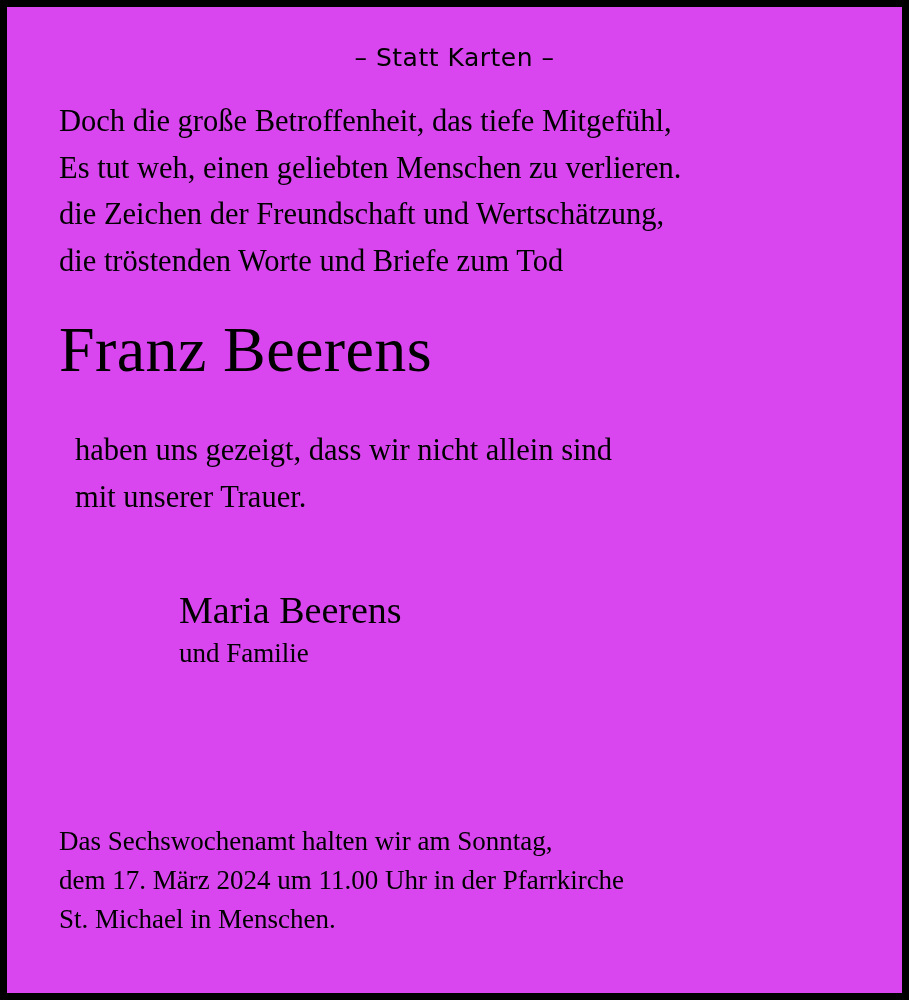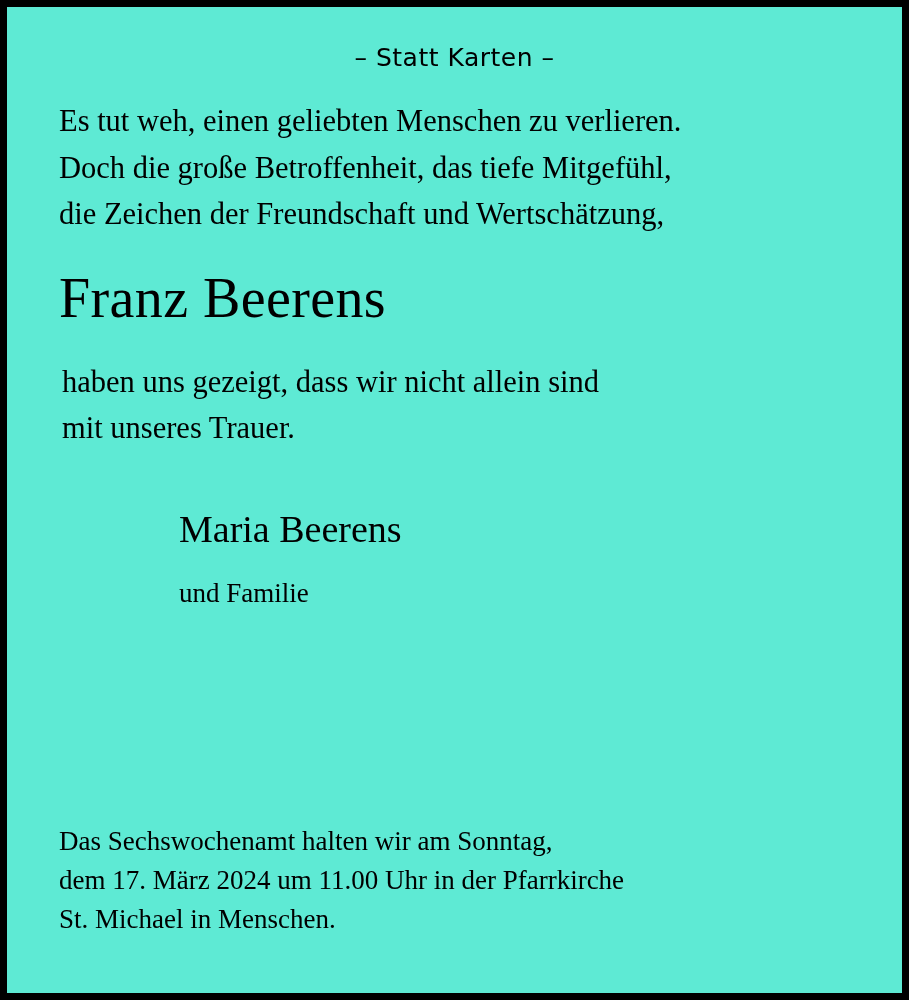--- a/index.html
+++ b/index.html
@@ -12,21 +12,21 @@
     height: 1000px;
     font-family: "Liberation Serif", serif;
     color: #000000;
     overflow: hidden;
   }
   .notice {
     box-sizing: border-box;
     width: 909px;
     height: 1000px;
     border: 7px solid #000000;
-    background: #5eead4;
+    background: #d946ef;
     padding: 30px 52px 20px 52px;
     display: flex;
     flex-direction: column;
   }
   .header-line {
     text-align: center;
     font-family: "DejaVu Sans", sans-serif;
     font-size: 25px;
     letter-spacing: 0.5px;
     margin-top: 6px;
@@ -34,75 +34,76 @@
   }
   .body-text {
     font-size: 30.5px;
     line-height: 1.53;
     margin: 0;
   }
   .body-text div {
     white-space: nowrap;
   }
   .deceased-name {
-    font-size: 56px;
+    font-size: 64px;
     line-height: 1.1;
     margin-top: 30px;
     margin-bottom: 26px;
     letter-spacing: 0.4px;
   }
   .para {
     font-size: 30.5px;
     line-height: 1.53;
-    margin: 3px;
+    margin: 16px;
   }
   .para.second {
     margin-top: 36px;
   }
   .signature {
     margin-top: 52px;
     text-align: left;
     padding-left: 120px;
   }
   .signature-name {
     font-size: 38px;
     line-height: 1.2;
   }
   .signature-sub {
     font-size: 27px;
-    margin-top: 26px;
+    margin-top: 4px;
   }
   .footer {
     margin-top: auto;
     margin-bottom: 34px;
     font-size: 27px;
     line-height: 1.45;
   }
   .footer div {
     white-space: nowrap;
   }
 </style>
 </head>
 <body>
 
 <div class="notice">
 
   <div class="header-line">– Statt Karten –</div>
 
   <div class="body-text">
+    <div>Doch die große Betroffenheit, das tiefe Mitgefühl,</div>
     <div>Es tut weh, einen geliebten Menschen zu verlieren.</div>
-    <div>Doch die große Betroffenheit, das tiefe Mitgefühl,</div>
     <div>die Zeichen der Freundschaft und Wertschätzung,</div>
+    <div>die tröstenden Worte und Briefe zum Tod</div>
   </div>
 
   <div class="deceased-name">Franz Beerens</div>
 
   <div class="para">
     <div>haben uns gezeigt, dass wir nicht allein sind</div>
-    <div>mit unseres Trauer.</div>
+    <div>mit unserer Trauer.</div>
   </div>
 
 
   <div class="signature">
     <div class="signature-name">Maria Beerens</div>
     <div class="signature-sub">und Familie</div>
   </div>
 
   <div class="footer">
     <div>Das Sechswochenamt halten wir am Sonntag,</div>

